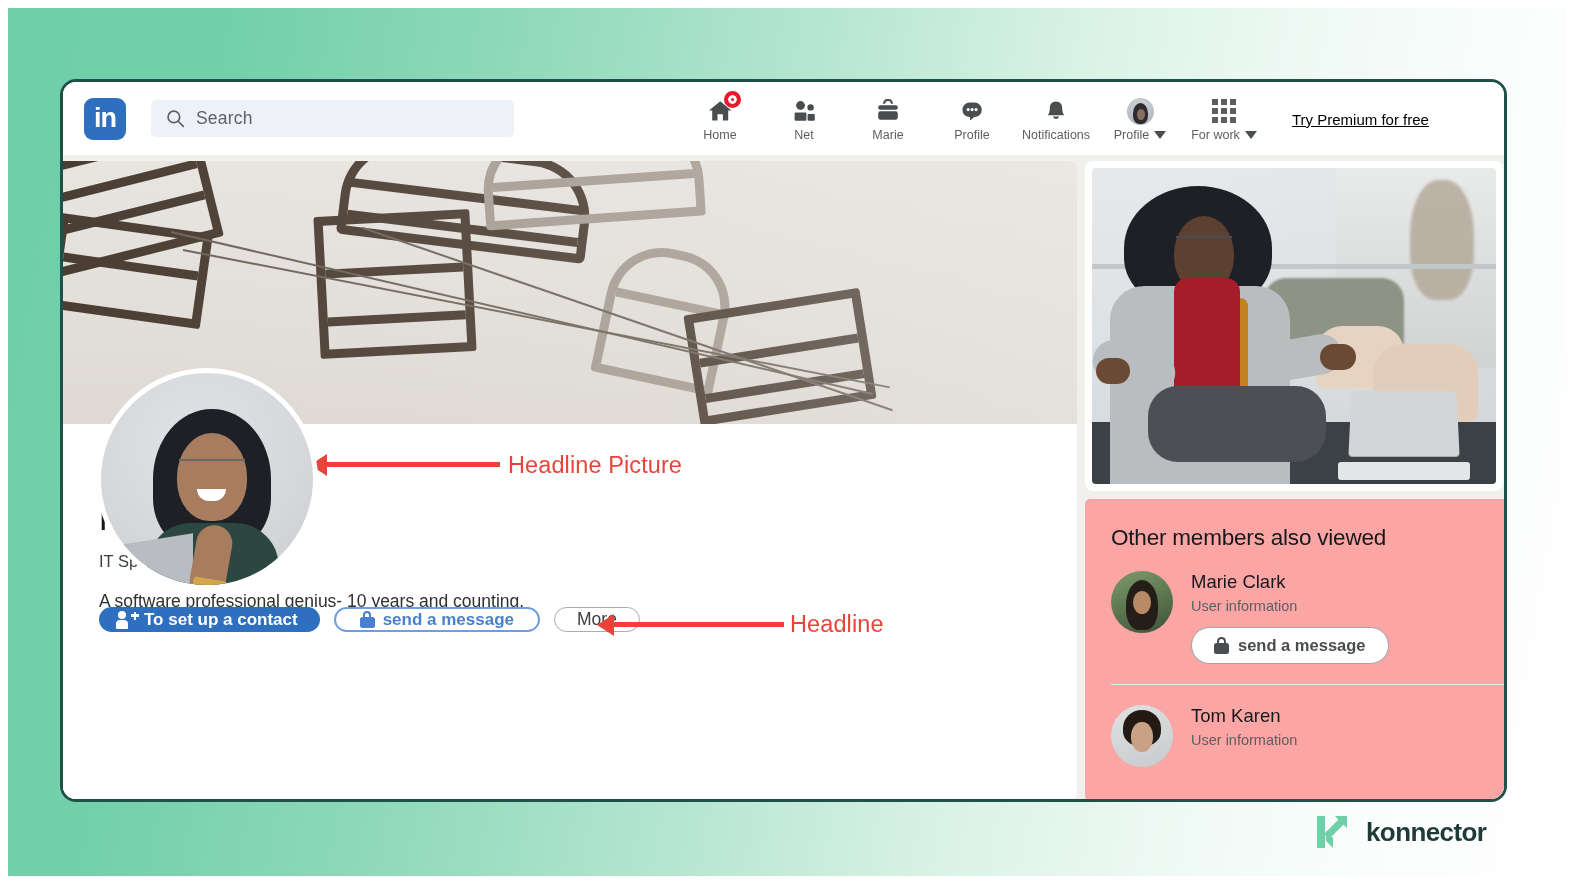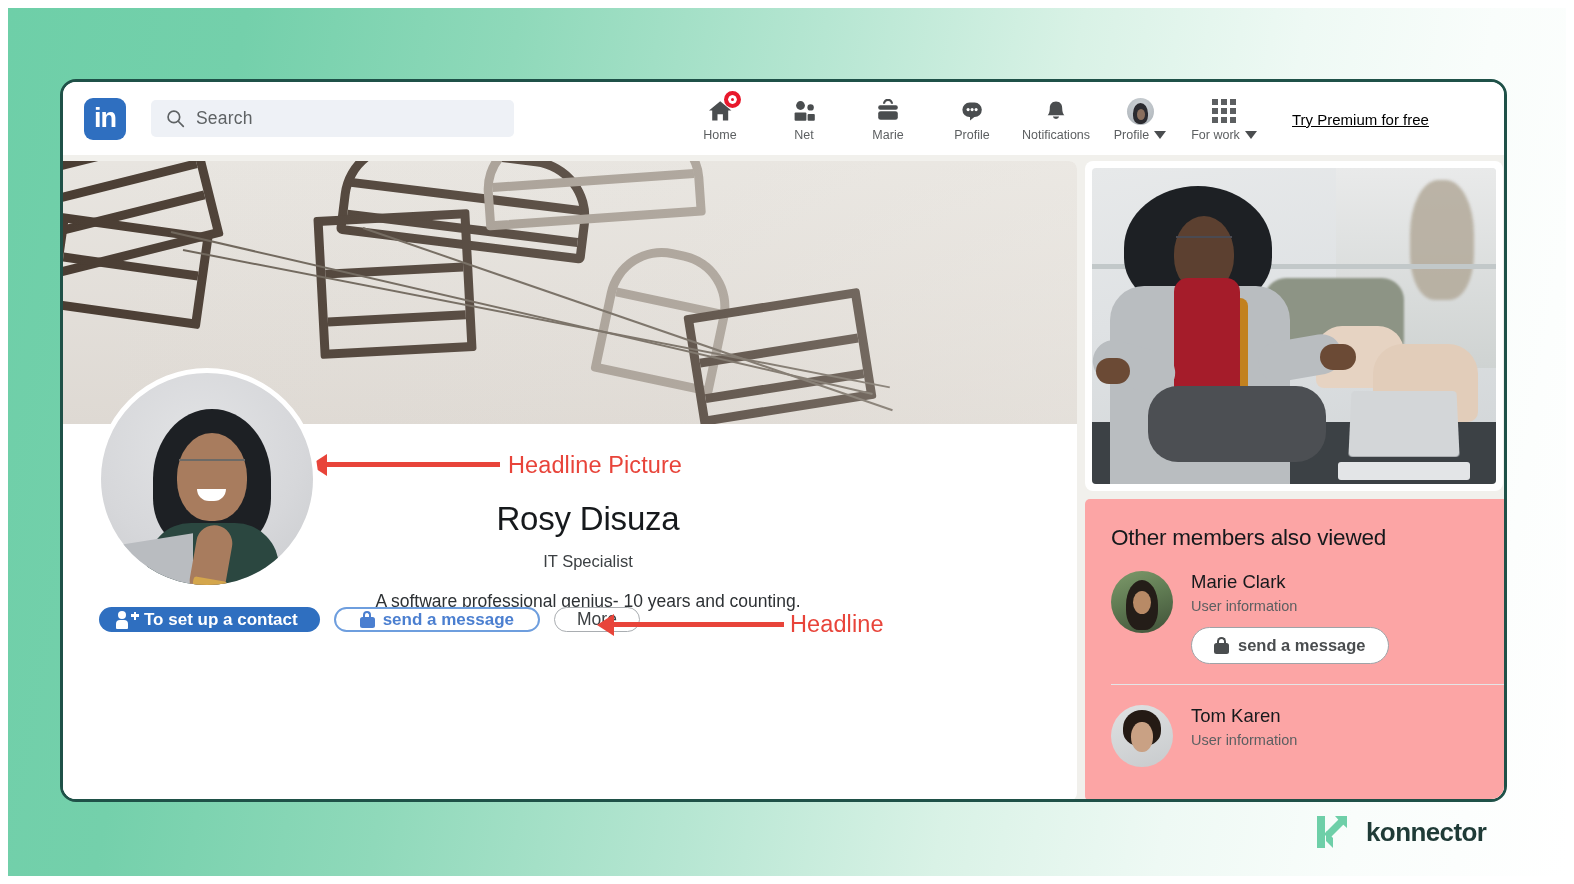--- a/index.html
+++ b/index.html
@@ -256,21 +256,21 @@
   }
   .pp-watch {
     position:absolute; left:92px; top:206px;
     width:34px; height:9px;
     background:#d4a64c;
     border-radius:3px;
     z-index:5;
     transform: rotate(10deg);
   }
 
-  #profile-text { padding: 76px 0 0 36px; text-align: center; }
+  #profile-text { padding: 76px 0 0 36px; }
   #profile-name {
     font-size: 33px;
     color: #16191c;
     letter-spacing: -.2px;
   }
   #profile-title {
     margin-top: 14px;
     font-size: 16.5px;
     color: #3c4043;
   }

